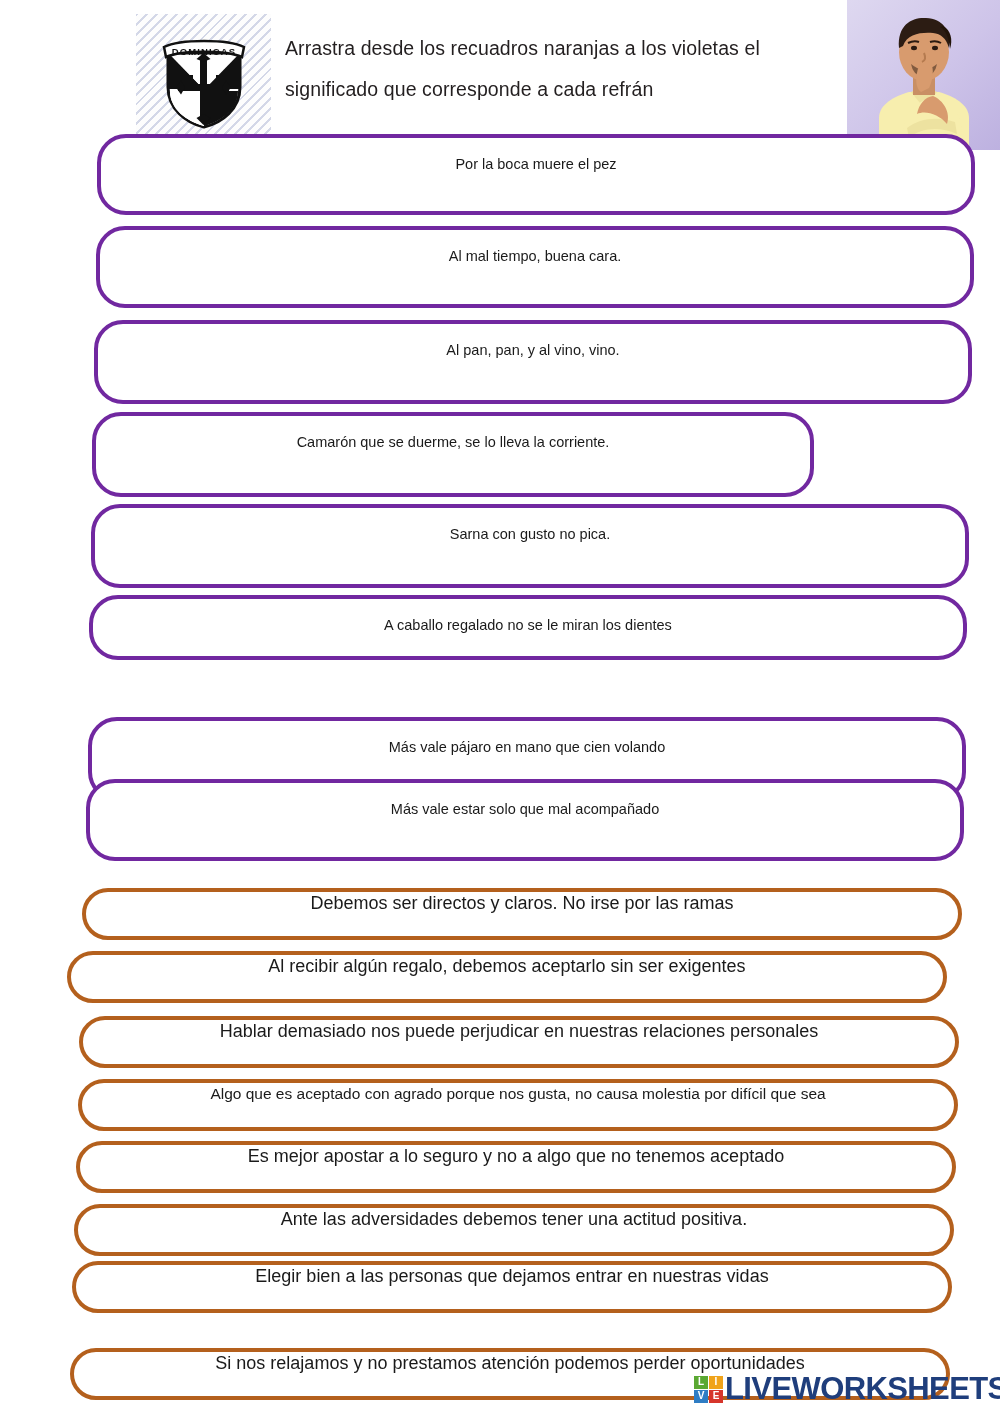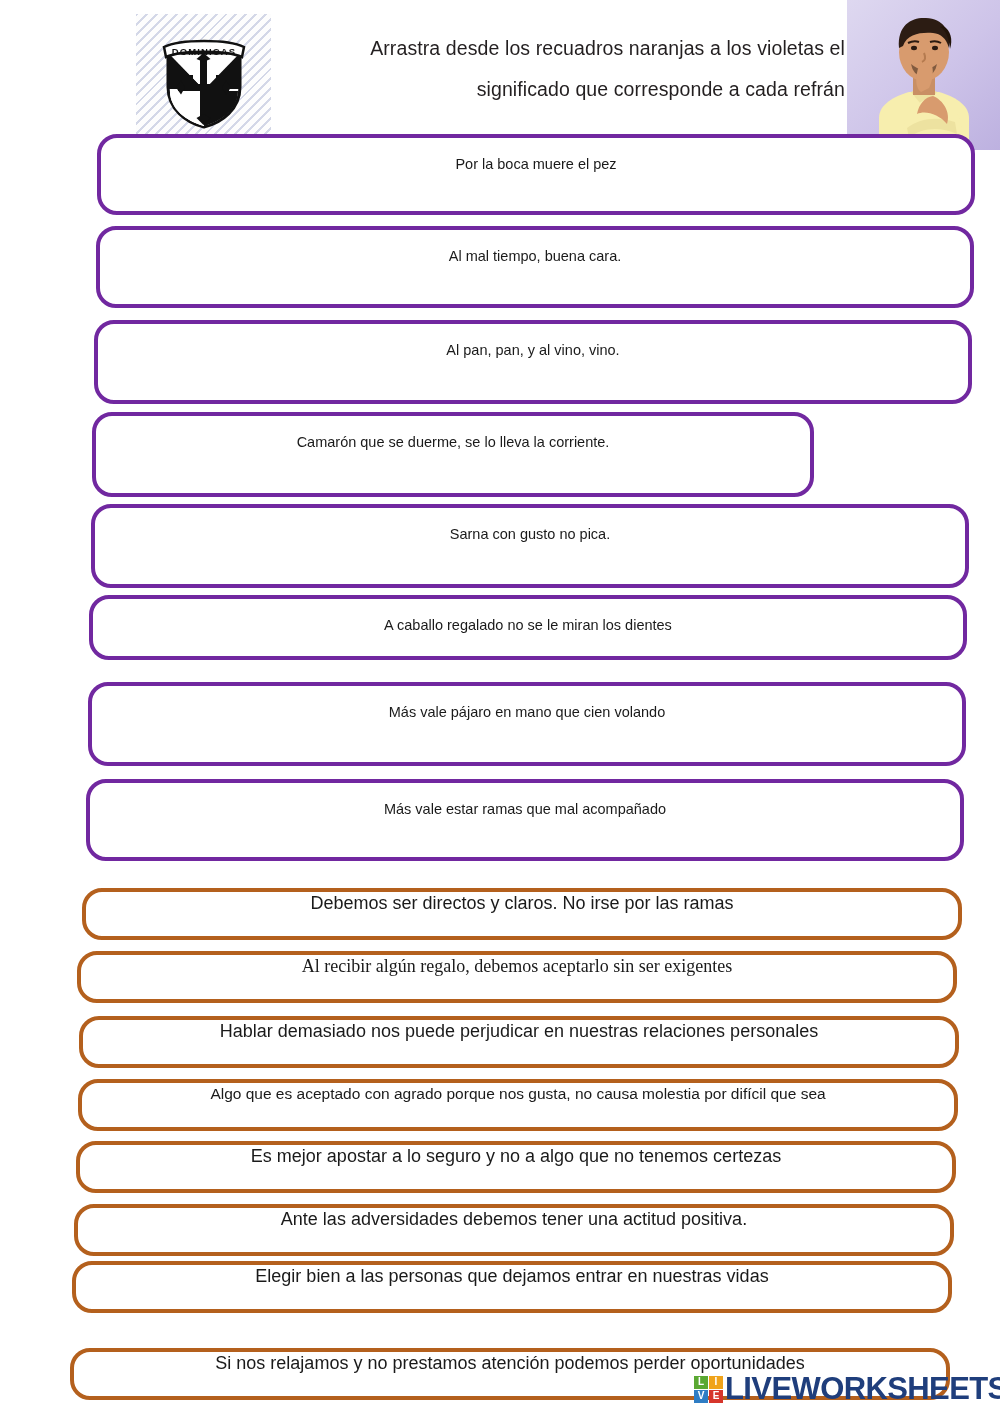--- a/index.html
+++ b/index.html
@@ -37,21 +37,21 @@
   #school-crest {
     position: absolute;
     left: 50%; top: 50%;
     transform: translate(-50%, -50%);
     width: 92px; height: 98px;
   }
   #header-title {
     position: absolute;
     left: 285px; top: 28px;
     width: 560px;
-    text-align: right;
+    text-align: left;
     font-size: 19.5px;
     line-height: 41px;
     color: #231f20;
     letter-spacing: 0.1px;
   }
   #header-title .line { display: block; }
 
   #student-photo {
     position: absolute;
     right: 0px; top: 0px;
@@ -59,21 +59,21 @@
     overflow: hidden;
     background: linear-gradient(155deg,#d9d2ef 0%, #cfc6ea 45%, #c3b8e3 100%);
   }
   #student-photo svg { display:block; width:100%; height:100%; }
 
   
   .box {
     position: absolute;
     box-sizing: border-box;
     background: #ffffff;
-    border-radius: 20px;
+    border-radius: 29px;
     display: flex;
     justify-content: center;
   }
   .box .box-text {
     display: block;
     width: 100%;
     text-align: center;
     color: #1a1a1a;
     padding: 0 14px;
     box-sizing: border-box;
@@ -233,46 +233,46 @@
 </div>
 
 <div class="box purple-box" style="left:91px; top:504px; width:878px; height:84px;">
   <span class="box-text">Sarna con gusto no pica.</span>
 </div>
 
 <div class="box purple-box" style="left:89px; top:595px; width:878px; height:65px;">
   <span class="box-text">A caballo regalado no se le miran los dientes</span>
 </div>
 
-<div class="box purple-box" style="left:88px; top:682px; width:878px; height:84px;">
+<div class="box purple-box" style="left:88px; top:717px; width:878px; height:84px;">
   <span class="box-text">Más vale pájaro en mano que cien volando</span>
 </div>
 
 <div class="box purple-box" style="left:86px; top:779px; width:878px; height:82px;">
-  <span class="box-text">Más vale estar ramas que mal acompañado</span>
+  <span class="box-text">Más vale estar solo que mal acompañado</span>
 </div>
 
 <div class="box orange-box" style="left:82px; top:888px; width:880px; height:52px;">
   <span class="box-text">Debemos ser directos y claros. No irse por las ramas</span>
 </div>
 
-<div class="box orange-box" style="left:77px; top:951px; width:880px; height:52px;font-family:Liberation Serif, serif;">
+<div class="box orange-box" style="left:67px; top:951px; width:880px; height:52px;">
   <span class="box-text">Al recibir algún regalo, debemos aceptarlo sin ser exigentes</span>
 </div>
 
 <div class="box orange-box" style="left:79px; top:1016px; width:880px; height:52px;">
   <span class="box-text">Hablar demasiado nos puede perjudicar en nuestras relaciones personales</span>
 </div>
 
 <div class="box orange-box small" style="left:78px; top:1079px; width:880px; height:52px;">
   <span class="box-text">Algo que es aceptado con agrado porque nos gusta, no causa molestia por difícil que sea</span>
 </div>
 
 <div class="box orange-box" style="left:76px; top:1141px; width:880px; height:52px;">
-  <span class="box-text">Es mejor apostar a lo seguro y no a algo que no tenemos certezas</span>
+  <span class="box-text">Es mejor apostar a lo seguro y no a algo que no tenemos aceptado</span>
 </div>
 
 <div class="box orange-box" style="left:74px; top:1204px; width:880px; height:52px;">
   <span class="box-text">Ante las adversidades debemos tener una actitud positiva.</span>
 </div>
 
 <div class="box orange-box" style="left:72px; top:1261px; width:880px; height:52px;">
   <span class="box-text">Elegir bien a las personas que dejamos entrar en nuestras vidas</span>
 </div>
 

